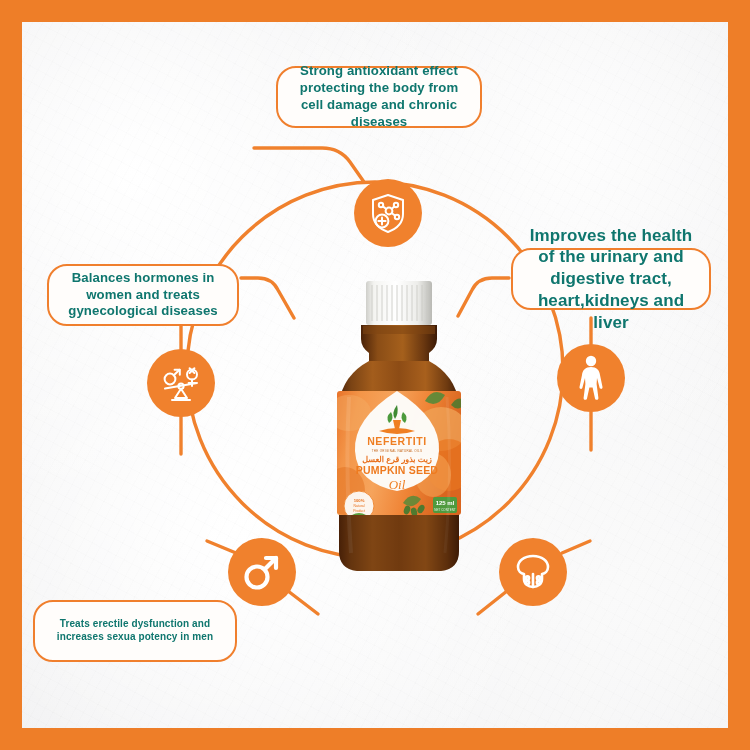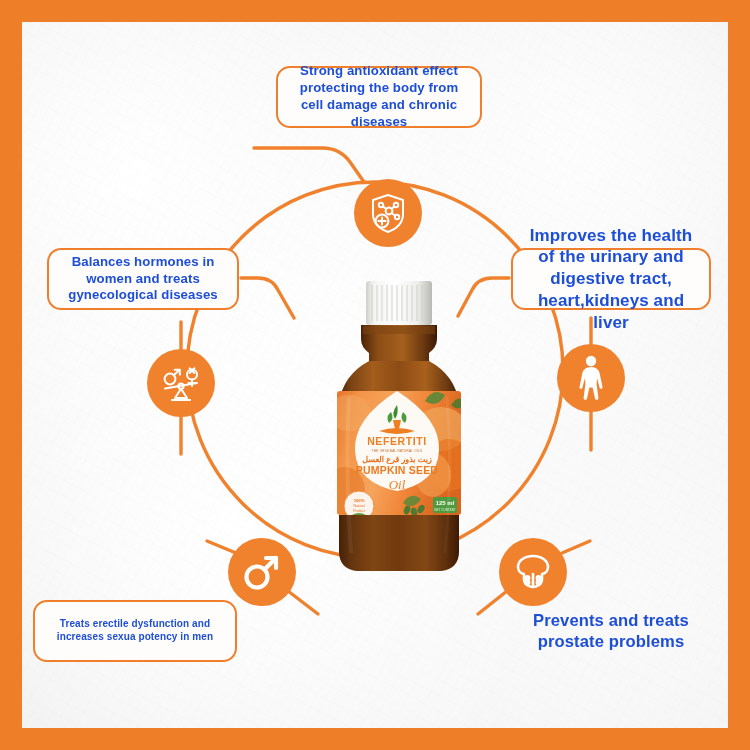--- a/index.html
+++ b/index.html
@@ -31,34 +31,34 @@
     opacity:.9;
   }
   .stage{position:absolute;inset:0;}
   svg.layer{position:absolute;left:0;top:0;width:706px;height:706px;overflow:visible;}
 
   
   .box{
     position:absolute;
     box-sizing:border-box;
     border:2px solid #f07f2d;
-    border-radius:14px;
+    border-radius:20px;
     background:#fffdfb;
-    color:#1d4ed8;
+    color:#0f766e;
     font-weight:bold;
     text-align:center;
     line-height:1.28;
     letter-spacing:.1px;
     display:flex;align-items:center;justify-content:center;
     padding:7px 9px;
     z-index:6;
   }
   .box .txt{display:block;width:100%;}
   #box-antioxidant{left:254px;top:44px;width:206px;height:62px;font-size:13.2px;}
-  #box-hormones  {left:25px; top:226px;width:192px;height:62px;font-size:13.2px;}
+  #box-hormones  {left:25px; top:242px;width:192px;height:62px;font-size:13.2px;}
   #box-urinary   {left:489px;top:226px;width:200px;height:62px;font-size:17px;}
   #box-erectile  {left:11px; top:578px;width:204px;height:62px;font-size:10px;}
   #box-prostate  {left:491px;top:578px;width:196px;height:62px;font-size:16.6px;
                   border:none;background:transparent;}
 
   
   .bubble{
     position:absolute;border-radius:50%;
     background:#f0812d;
     display:flex;align-items:center;justify-content:center;
@@ -283,18 +283,15 @@
     </div>
 
     <div class="box" id="box-urinary">
       <span class="txt">Improves the health of the urinary and digestive tract, heart,kidneys and liver</span>
     </div>
 
     <div class="box" id="box-erectile">
       <span class="txt">Treats erectile dysfunction and increases sexua potency in men</span>
     </div>
 
-    <div class="box" id="box-prostate">
-      <span class="txt">Prevents and treats prostate problems</span>
-    </div>
 
   </div>
 </div>
 
 </body></html>

